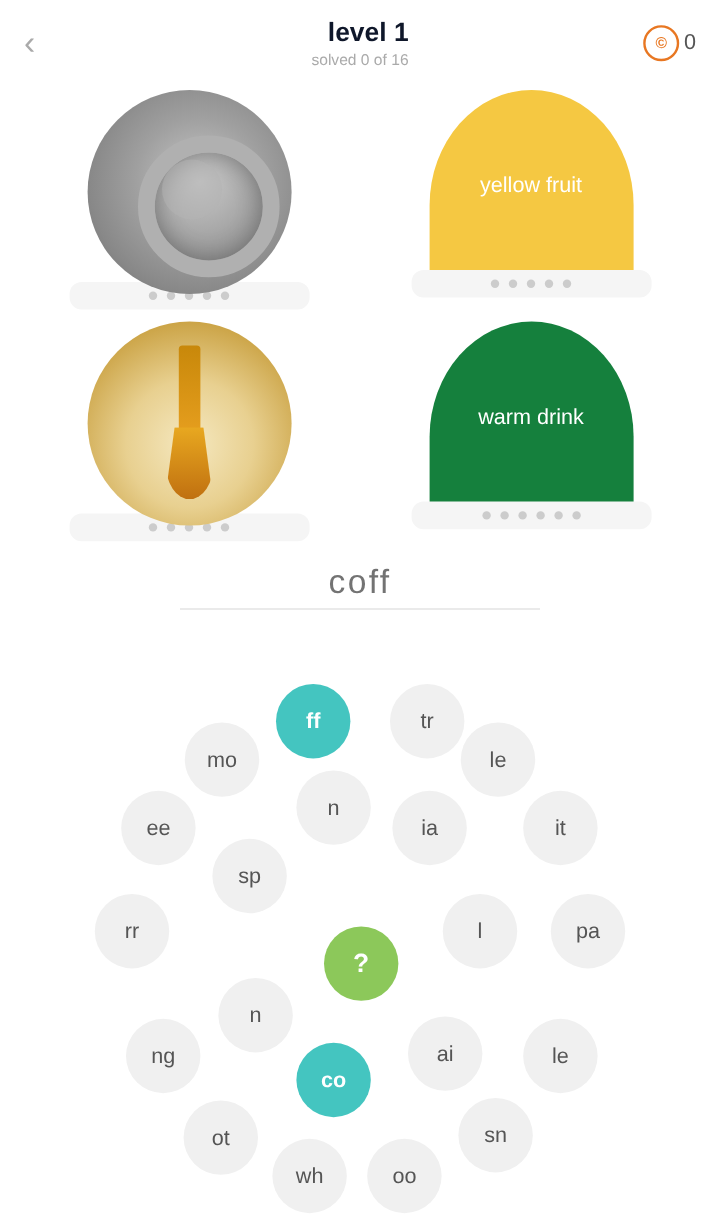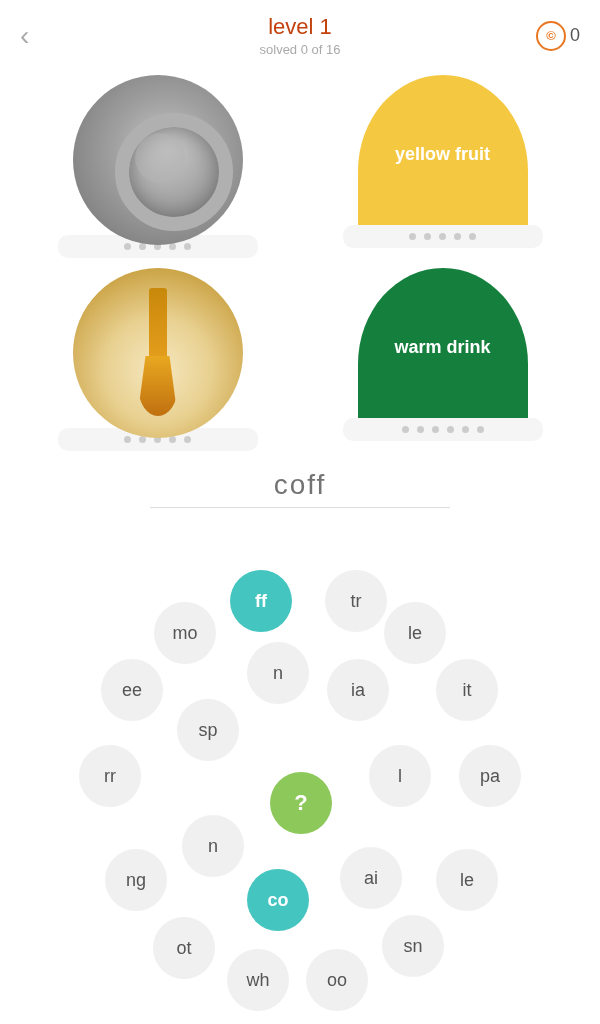--- a/index.html
+++ b/index.html
@@ -25,22 +25,23 @@
       font-size: 28px;
       color: #aaa;
       cursor: pointer;
       font-weight: 300;
     }
     .header-center {
       text-align: center;
     }
     .level-title {
       font-size: 22px;
-      font-weight: 400;
-      color: #c2410c;
+      font-weight: 700;
+      color: #0f172a;
+      text-align: right;
     }
     .level-sub {
       font-size: 13px;
       color: #aaa;
       margin-top: 2px;
     }
     .coin-area {
       position: absolute;
       right: 20px;
       display: flex;
@@ -151,21 +152,21 @@
     }
     .hint-circle.yellow {
       background: #f5c842;
     }
     .hint-circle.green {
       background: #15803d;
     }
     .hint-text {
       color: #fff;
       font-size: 18px;
-      font-weight: 700;
+      font-weight: 400;
       text-align: right;
       line-height: 1.4;
     }
 
     
     .answer-box {
       width: 200px;
       background: #f5f5f5;
       border-radius: 10px;
       padding: 8px 10px;

